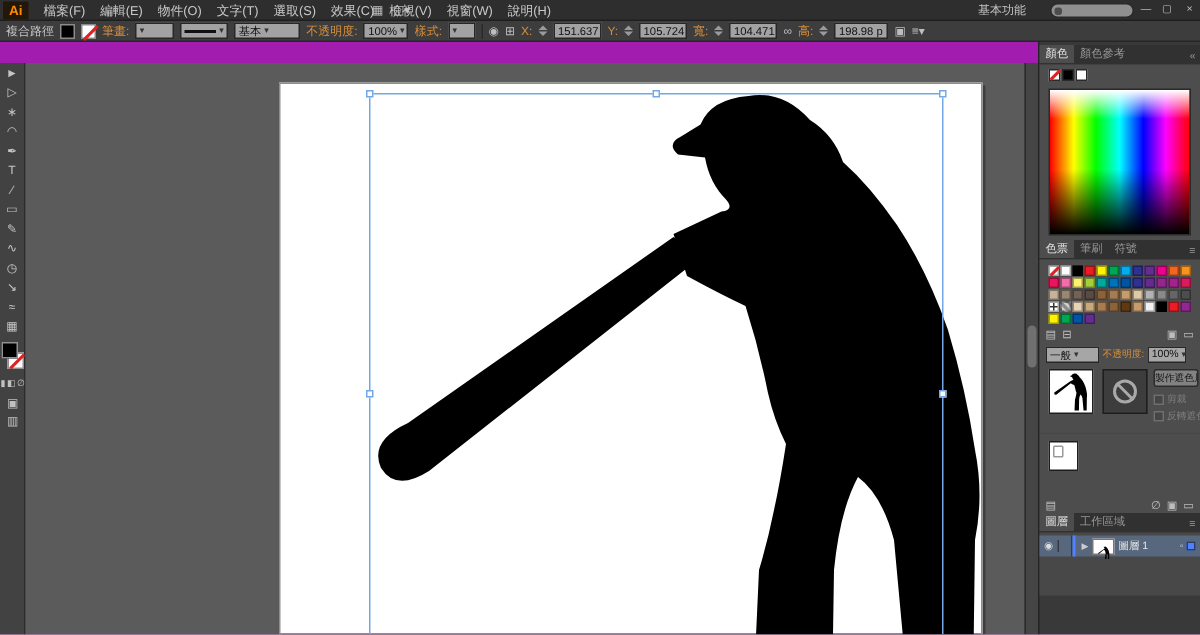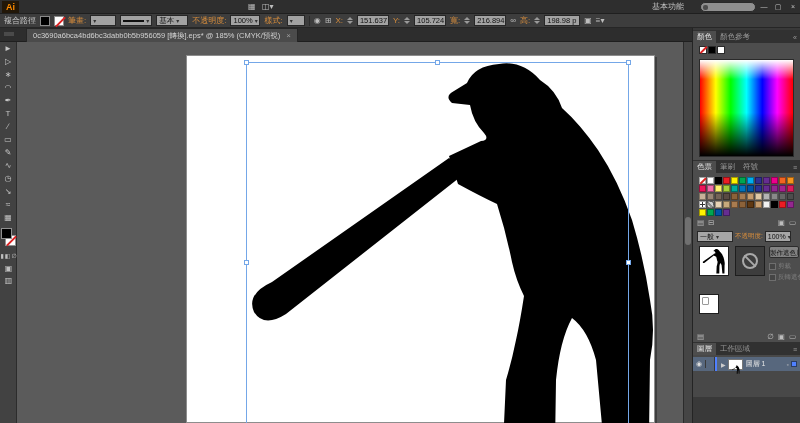--- a/index.html
+++ b/index.html
@@ -60,21 +60,21 @@
 #canvas{position:absolute;left:17px;top:42px;width:675px;height:381px;background:#5b5b5b;overflow:hidden}
 #artboard{position:absolute;left:169px;top:13px;width:469px;height:368px;background:#fff;border:1px solid #8d8d8d;box-shadow:2px 2px 0 rgba(0,0,0,.30)}
 #art-svg{position:absolute;left:169px;top:0;width:500px;height:480px}
 .selline{position:absolute;background:#74a7e8}
 .handle{position:absolute;width:5px;height:5px;background:#fff;border:1px solid #74a7e8}
 #vscroll{position:absolute;left:666px;top:0;width:9px;height:381px;background:#454545;border-left:1px solid #2b2b2b}
 #vscroll .thumb{position:absolute;left:1px;top:175px;width:6px;height:28px;background:#707070;border-radius:3px}
 
 
 #dock{position:absolute;left:692px;top:28px;width:108px;height:395px;background:#393939;border-left:1px solid #242424;padding-top:2px}
-.ptabs{height:13px;background:#313131;display:flex;align-items:center;font-size:7.5px;color:#999;position:relative}
+.ptabs{height:13px;background:#313131;display:flex;align-items:flex-start;font-size:7.5px;color:#999;position:relative}
 .ptab{padding:1px 4px;white-space:nowrap}
 .ptab.active{background:#4d4d4d;color:#e4e4e4}
 .pmenu{position:absolute;right:3px;bottom:2px;font-size:7px;color:#9a9a9a}
 .pbody{background:#4d4d4d;position:relative}
 .minisw{width:8px;height:8px;border:1px solid #2a2a2a;display:inline-block;margin-right:1px;vertical-align:top;position:relative}
 .minisw.none{background:#fff}
 .minisw.none::after{content:"";position:absolute;left:-1px;top:2px;width:9px;height:1.5px;background:#d22;transform:rotate(-45deg)}
 #spectrum{position:absolute;left:6px;top:16px;width:95px;height:98px;border:1px solid #2a2a2a;
 background:linear-gradient(to bottom,rgba(255,255,255,1) 0%,rgba(255,255,255,0) 20%,rgba(0,0,0,0) 55%,rgba(0,0,0,1) 100%),
 linear-gradient(to right,#f00,#ff0 17%,#0f0 33%,#0ff 50%,#00f 67%,#f0f 83%,#f00)}
@@ -118,20 +118,31 @@
     <defs>
       <symbol id="batter-sil" viewBox="0 0 500 480">
         <path fill="#000" d="M313,22 Q288,24 281,41 L268,49 Q258,54 266,61 L284,63 Q287,80 298,91 Q304,98 295,99 L263,114 L272,142 Q294,154 311,162 Q320,190 326,220 Q330,238 338,254 Q334,280 330,298 Q326,318 320,338 L314,470 L368,470 L370,338 Q374,298 386,276 Q402,288 410,318 L424,470 L462,470 L464,318 Q470,288 464,258 Q458,218 446,178 Q432,138 412,108 Q394,82 376,66 Q370,48 354,38 Q336,18 313,22 Z"></path>
         <path fill="#000" d="M263,116 L86,240 Q60,252 68,270 Q78,286 100,272 L273,136 Q278,124 263,116 Z"></path>
       </symbol>
     </defs>
   </svg>
 
   <div id="menubar">
     <div id="ai-logo">Ai</div>
+    <nav id="menus">
+        <span class="menu-item">檔案(F)</span>
+        <span class="menu-item">編輯(E)</span>
+        <span class="menu-item">物件(O)</span>
+        <span class="menu-item">文字(T)</span>
+        <span class="menu-item">選取(S)</span>
+        <span class="menu-item">效果(C)</span>
+        <span class="menu-item">檢視(V)</span>
+        <span class="menu-item">視窗(W)</span>
+        <span class="menu-item">說明(H)</span>
+      </nav>
     <span id="arrange-icon" class="ctl-icon">▦</span>
     <span id="workspace-icon" class="ctl-icon">◫▾</span>
     <span id="workspace-label">基本功能</span>
     <div id="searchbox">
         <span class="sicon"></span>
       </div>
     <span class="winbtn" id="btn-min">—</span>
     <span class="winbtn" id="btn-max">▢</span>
     <span class="winbtn" id="btn-close">×</span>
   </div>
@@ -141,21 +152,21 @@
     <span class="swatchbox fill"></span>
     <span class="swatchbox stroke"></span>
     <span class="olabel">筆畫:</span>
     <span class="field" style="width:26px">
         <span class="caret">▾</span>
       </span>
     <span class="field" style="width:32px">
         <span class="strokeline"></span>
         <span class="caret">▾</span>
       </span>
-    <span class="field" style="width:32px">
+    <span class="field" style="width:44px">
         <span>基本</span>
         <span class="caret">▾</span>
       </span>
     <span class="olabel">不透明度:</span>
     <span class="field" style="width:30px">
         <span>100%</span>
         <span class="caret">▾</span>
       </span>
     <span class="olabel">樣式:</span>
     <span class="field" style="width:18px">
@@ -179,42 +190,35 @@
       </span>
     <span class="field" style="width:32px">
         <span>105.724</span>
       </span>
     <span class="olabel">寬:</span>
     <span class="stepper">
         <i class="up"></i>
         <i class="dn"></i>
       </span>
     <span class="field" style="width:32px">
-        <span>216.894</span>
+        <span>104.471</span>
       </span>
     <span class="ctl-icon">∞</span>
     <span class="olabel">高:</span>
     <span class="stepper">
         <i class="up"></i>
         <i class="dn"></i>
       </span>
     <span class="field" style="width:36px">
         <span>198.98 p</span>
       </span>
     <span class="ctl-icon">▣</span>
     <span class="ctl-icon">≡▾</span>
   </div>
 
-  <div id="tabbar">
-    <div id="panel-stub"></div>
-    <div id="doctab">
-      <span class="ttl">0c3690a6bca4bd6bc3dabb0b5b956059 [轉換].eps* @ 185% (CMYK/預視)</span>
-      <span class="x">×</span>
-    </div>
-  </div>
 
   <div id="toolbar">
     <div id="tools">
         <div class="tool">►</div>
         <div class="tool">▷</div>
         <div class="tool">∗</div>
         <div class="tool">◠</div>
         <div class="tool">✒</div>
         <div class="tool">T</div>
         <div class="tool">∕</div>

